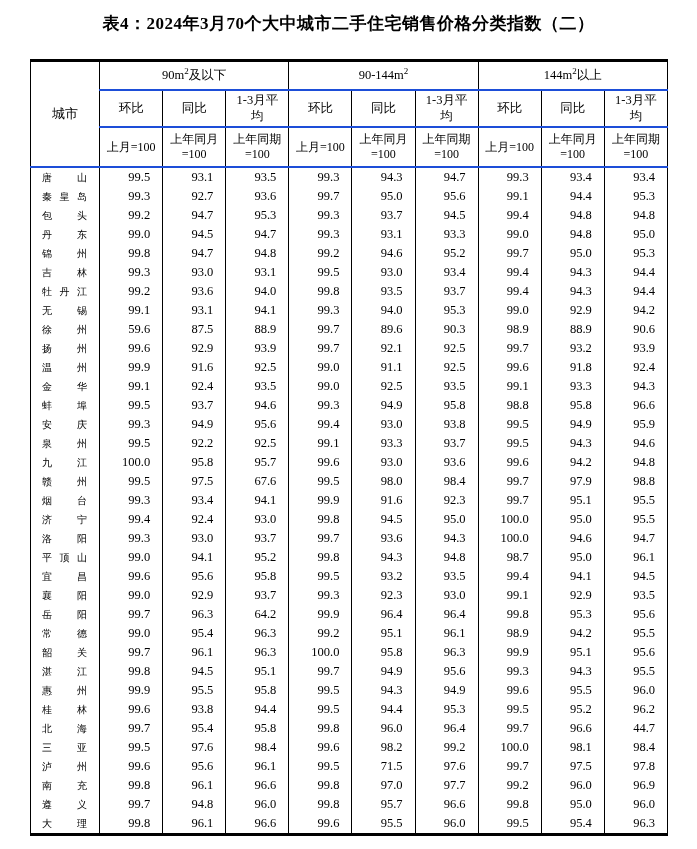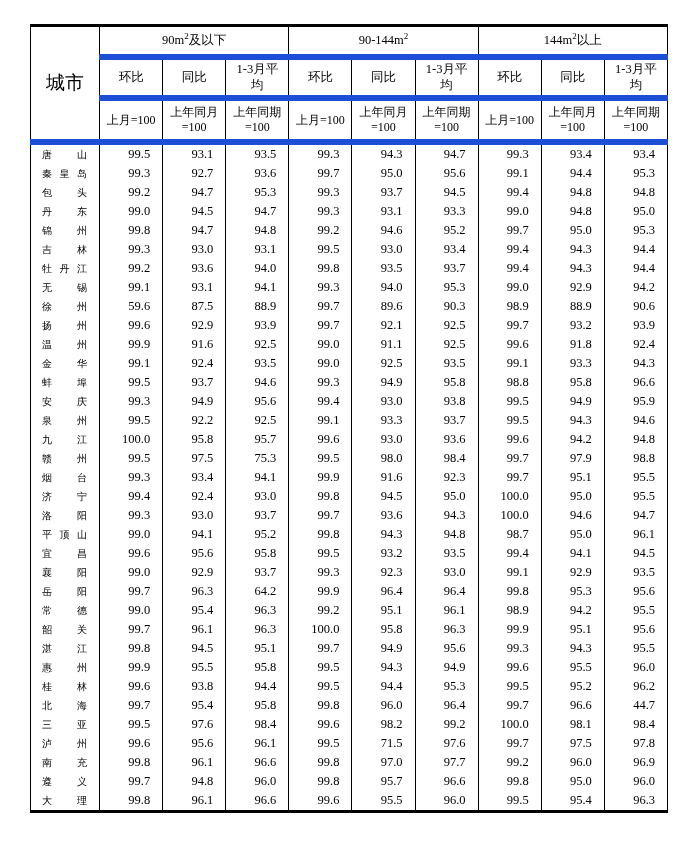--- a/index.html
+++ b/index.html
@@ -40,32 +40,32 @@
   table.idx col.c-val  { width: 63px; }
   th, td {
     border-left: 1px solid #000;
     border-right: 1px solid #000;
     font-weight: normal;
     font-size: 12.5px;
     padding: 0;
     overflow: hidden;
   }
   thead th {
-    border-bottom: 6px solid #1d4ed8;
+    border-bottom: 2px solid #1d4ed8;
     text-align: center;
     vertical-align: middle;
     line-height: 1.25;
   }
   thead tr.r-group th { height: 27px; }
   thead tr.r-sub th   { height: 35px; padding: 0 5px; }
   thead tr.r-base th  { height: 38px; padding: 0 4px; font-size: 12px; }
   th.city-head {
     vertical-align: middle;
     text-align: center;
-    font-size: 19px;
+    font-size: 13px;
   }
   sup.sq {
     font-size: 9px;
     vertical-align: super;
     line-height: 0;
   }
   tbody td {
     height: 19px;
     vertical-align: middle;
   }
@@ -80,20 +80,21 @@
   td.val {
     text-align: right;
     padding-right: 12px;
     font-family: "Liberation Serif", "DejaVu Serif", serif;
   }
 </style>
 </head>
 <body>
 
 <div class="page">
+  <div class="title">表4：2024年3月70个大中城市二手住宅销售价格分类指数（二）</div>
 
   <table class="idx">
     <colgroup>
       <col class="c-city">
       <col class="c-val">
         <col class="c-val">
         <col class="c-val">
       <col class="c-val">
         <col class="c-val">
         <col class="c-val">
@@ -321,21 +322,21 @@
           <td class="val">93.0</td>
           <td class="val">93.6</td>
           <td class="val">99.6</td>
           <td class="val">94.2</td>
           <td class="val">94.8</td>
         </tr>
         <tr>
           <td class="city">赣州</td>
           <td class="val">99.5</td>
           <td class="val">97.5</td>
-          <td class="val">75.3</td>
+          <td class="val">67.6</td>
           <td class="val">99.5</td>
           <td class="val">98.0</td>
           <td class="val">98.4</td>
           <td class="val">99.7</td>
           <td class="val">97.9</td>
           <td class="val">98.8</td>
         </tr>
         <tr>
           <td class="city">烟台</td>
           <td class="val">99.3</td>

